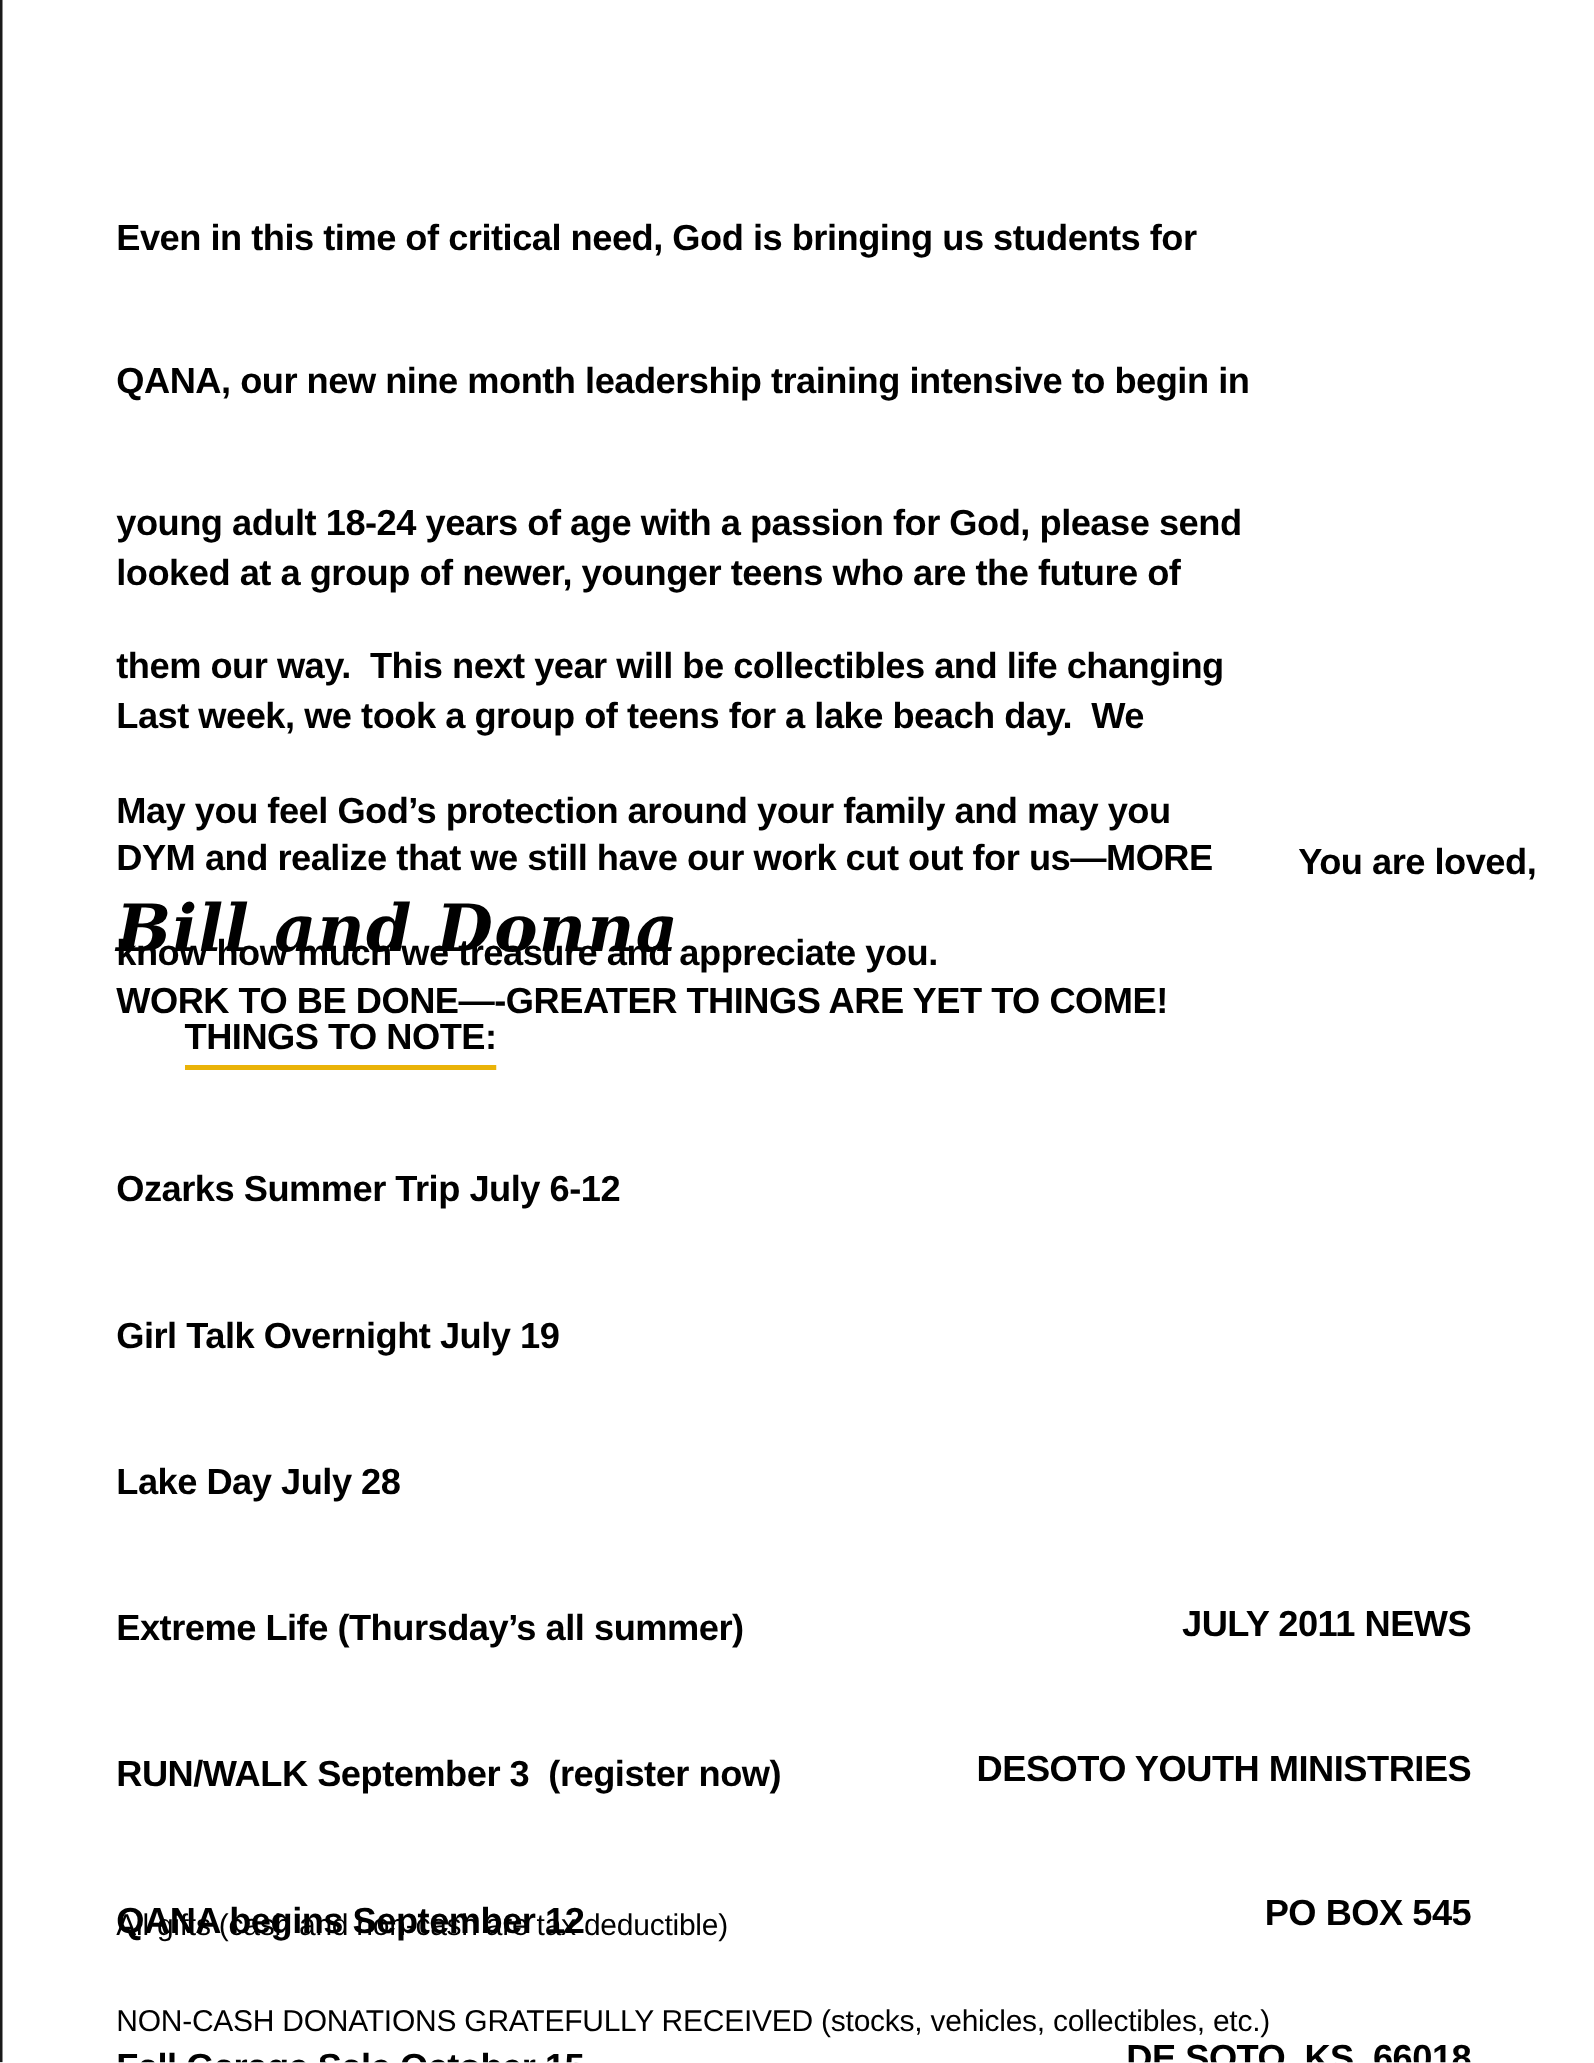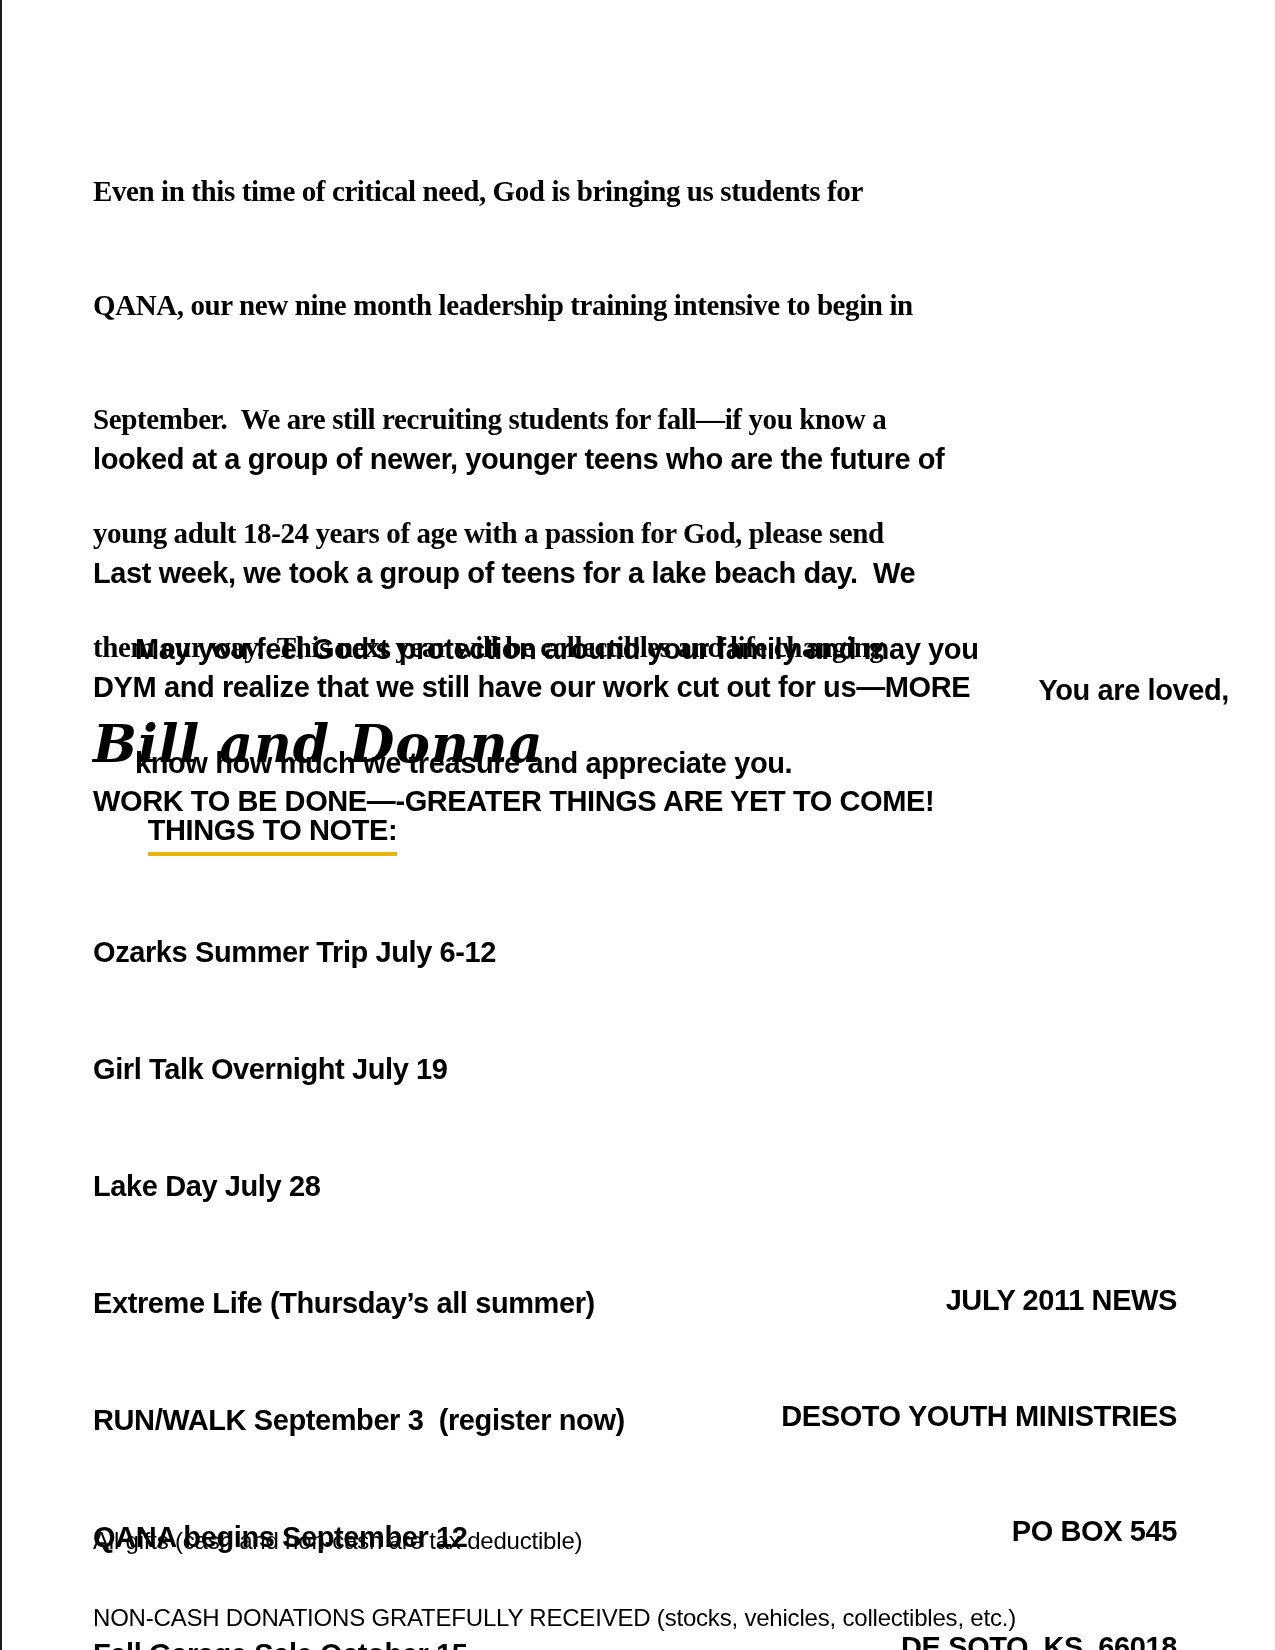--- a/index.html
+++ b/index.html
@@ -21,23 +21,23 @@
   .block{
     position:absolute;
     white-space:pre;
   }
   .body-text{
     font-size:29px;
     font-weight:bold;
     line-height:38px;
     letter-spacing:-0.4px;
   }
-  #p1{left:93px; top:96px;font-family:Liberation Serif, serif;}
+  #p1{left:93px; top:96px;}
   #p2{left:93px; top:364px;}
-  #p3{left:93px; top:554px;margin-left:42px;}
+  #p3{left:93px; top:554px;}
   #closing{left:93px; top:671px; width:1136px; text-align:right;}
   #signature{
     left:93px; top:712px; width:1180px; text-align:left;
     font-family:"DejaVu Serif", serif;
     font-style:italic;
     font-weight:bold;
     font-size:52px;
     line-height:64px;
     letter-spacing:1px;
   }
@@ -61,21 +61,20 @@
 </head>
 <body>
 
 <div class="page">
 
   <div class="edge"></div>
 
   <div class="block body-text" id="p1">
     <div>Even in this time of critical need, God is bringing us students for</div>
     <div>QANA, our new nine month leadership training intensive to begin in</div>
-    <div>September.  We are still recruiting students for fall—if you know a</div>
     <div>young adult 18-24 years of age with a passion for God, please send</div>
     <div>them our way.  This next year will be collectibles and life changing</div>
   </div>
 
   <div class="block body-text" id="p2">
     <div>looked at a group of newer, younger teens who are the future of</div>
     <div>Last week, we took a group of teens for a lake beach day.  We</div>
     <div>DYM and realize that we still have our work cut out for us—MORE</div>
     <div>WORK TO BE DONE—-GREATER THINGS ARE YET TO COME!</div>
   </div>

